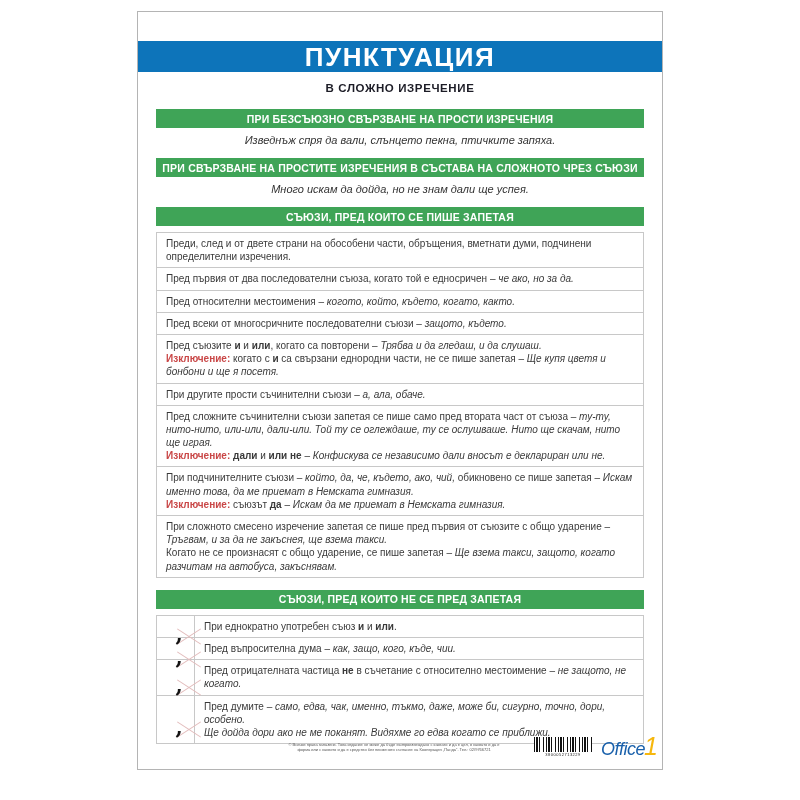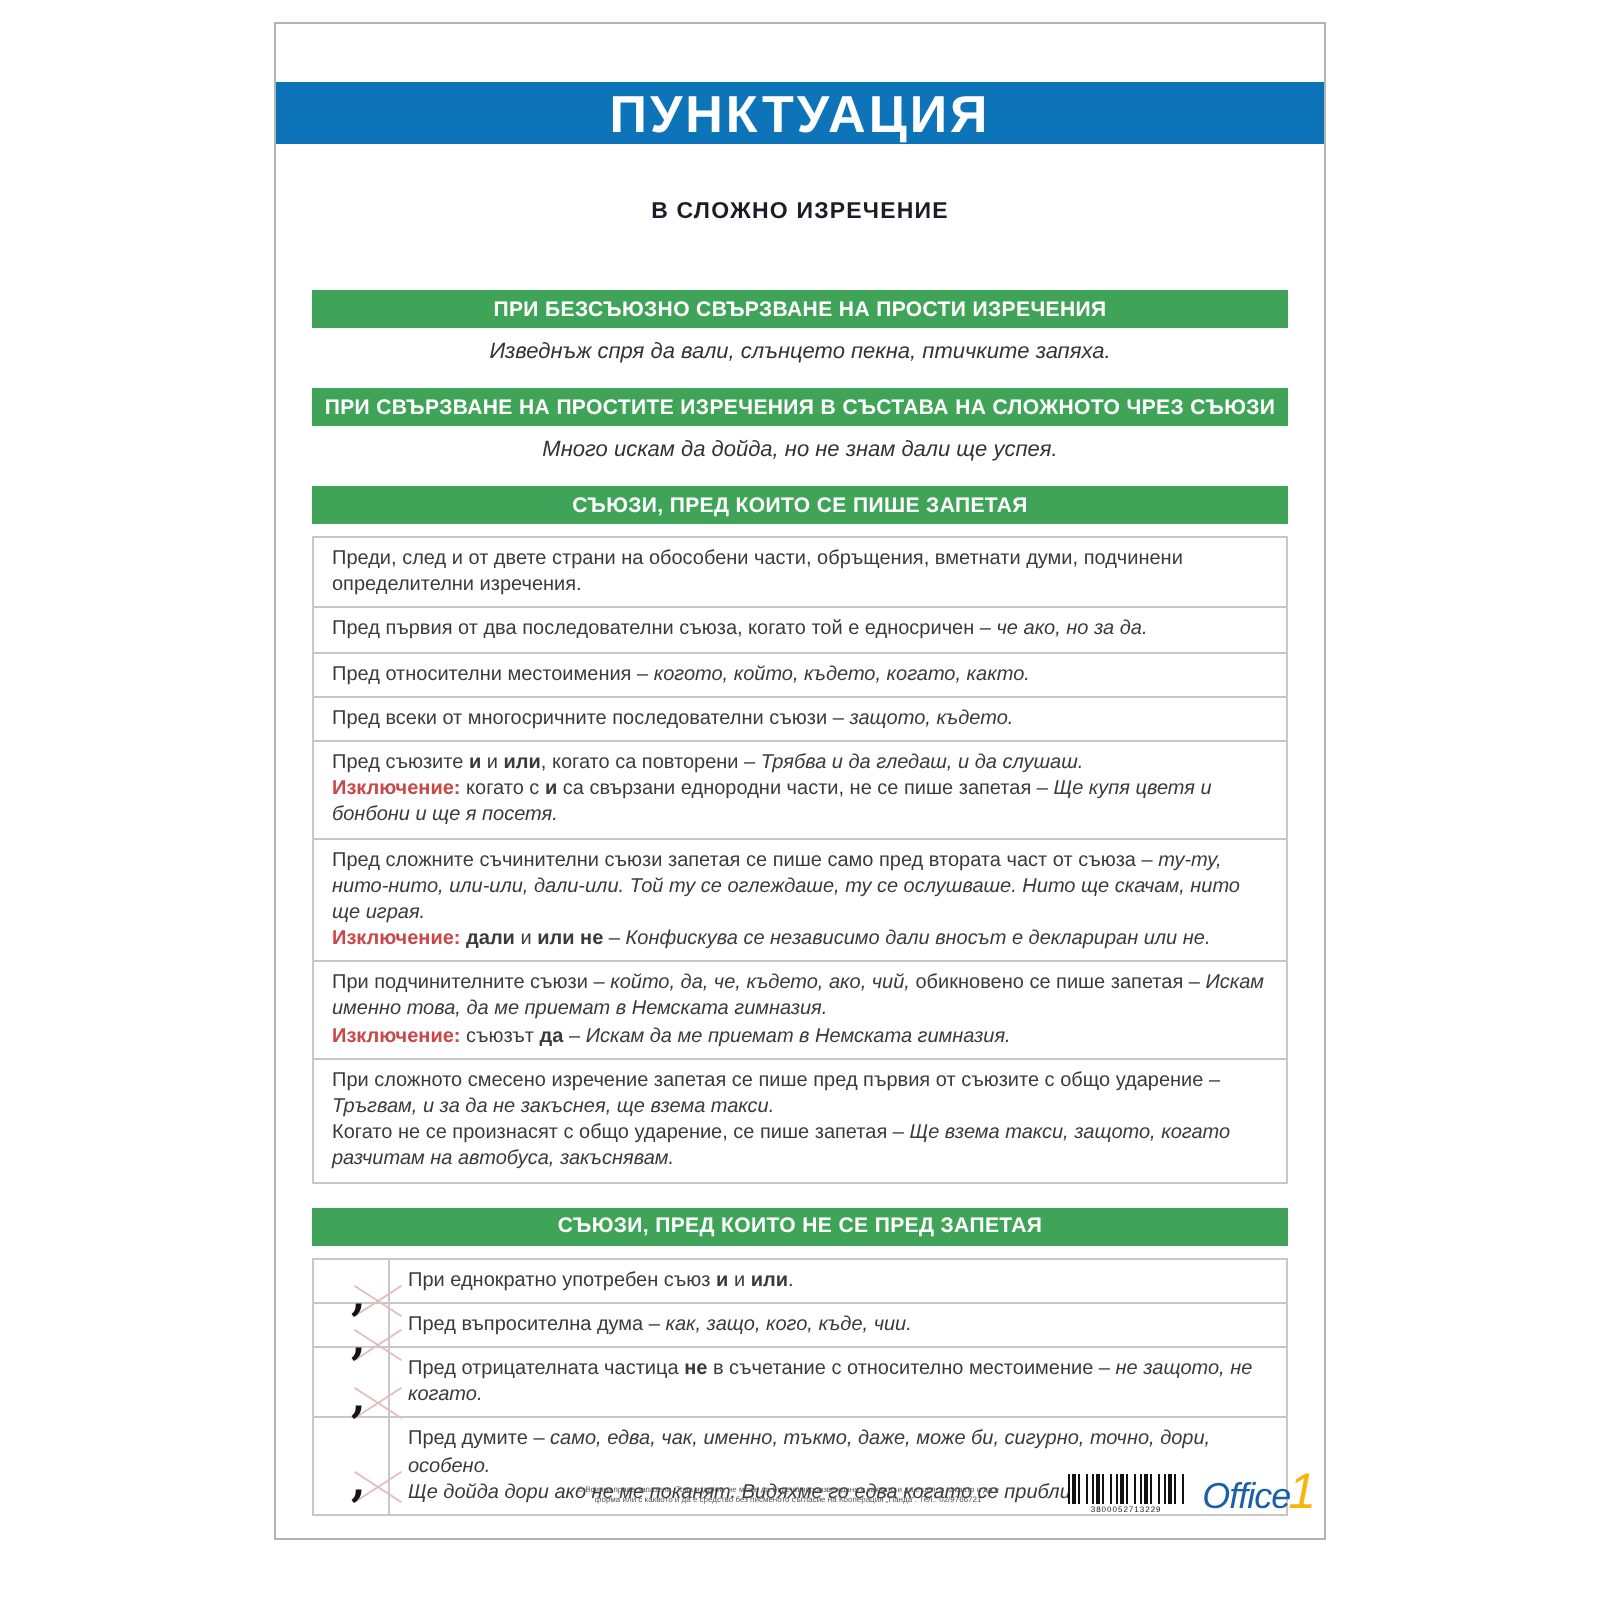--- a/index.html
+++ b/index.html
@@ -11,32 +11,32 @@
   }
 
   .band-blue {
     margin-top:29px; width:100%; height:31px;
     background:#0d74ba; display:flex; align-items:center; justify-content:center;
   }
   .band-blue .title {
     color:#ffffff; font-weight:bold; font-size:26px; letter-spacing:1.5px; line-height:1;
   }
   .subtitle {
-    margin-top:28px; text-align:center; font-weight:bold; font-size:11.5px;
+    margin-top:10px; text-align:center; font-weight:bold; font-size:11.5px;
     letter-spacing:0.6px; color:#1c1c26;
   }
 
   .content { padding:0 18px; }
 
   .band-green {
     margin-top:12px; height:19px; background:#3fa457;
     display:flex; align-items:center; justify-content:center;
     color:#ffffff; font-weight:bold; font-size:10.5px; letter-spacing:0.2px;
   }
-  .band-green.first { margin-top:33px; }
+  .band-green.first { margin-top:15px; }
   .example {
     margin-top:6px; margin-bottom:2px; text-align:center;
     font-style:italic; font-size:11px; color:#333333;
   }
 
   table.rules {
     width:100%; border-collapse:collapse; margin-top:6px;
     font-size:10px; color:#3a3a3a;border-radius:26px;
   }
   table.rules td {
@@ -115,20 +115,23 @@
           <tr>
             <td><span class="seg-n">Пред относителни местоимения – </span><span class="seg-i">когото, който, където, когато, както.</span></td>
           </tr>
           <tr>
             <td><span class="seg-n">Пред всеки от многосричните последователни съюзи – </span><span class="seg-i">защото, където.</span></td>
           </tr>
           <tr>
             <td><span class="seg-n">Пред съюзите </span><span class="seg-b">и</span><span class="seg-n"> и </span><span class="seg-b">или</span><span class="seg-n">, когато са повторени – </span><span class="seg-i">Трябва и да гледаш, и да слушаш.</span><br><span class="seg-r">Изключение:</span><span class="seg-n"> когато с </span><span class="seg-b">и</span><span class="seg-n"> са свързани еднородни части, не се пише запетая – </span><span class="seg-i">Ще купя цветя и бонбони и ще я посетя.</span></td>
           </tr>
           <tr>
+            <td><span class="seg-n">При другите прости съчинителни съюзи – </span><span class="seg-i">а, ала, обаче.</span></td>
+          </tr>
+          <tr>
             <td><span class="seg-n">Пред сложните съчинителни съюзи запетая се пише само пред втората част от съюза –  </span><span class="seg-i">ту-ту, нито-нито, или-или, дали-или. Той ту се оглеждаше, ту се ослушваше. Нито ще скачам, нито ще играя.</span><br><span class="seg-r">Изключение:</span><span class="seg-n"> </span><span class="seg-b">дали</span><span class="seg-n"> и </span><span class="seg-b">или не</span><span class="seg-n"> – </span><span class="seg-i">Конфискува се независимо дали вносът е деклариран или не.</span></td>
           </tr>
           <tr>
             <td><span class="seg-n">При подчинителните съюзи – </span><span class="seg-i">който, да, че, където, ако, чий,</span><span class="seg-n"> обикновено се пише запетая – </span><span class="seg-i">Искам именно това, да ме приемат в Немската гимназия.</span><br><span class="seg-r">Изключение:</span><span class="seg-n"> съюзът </span><span class="seg-b">да</span><span class="seg-n"> – </span><span class="seg-i">Искам да ме приемат в Немската гимназия.</span></td>
           </tr>
           <tr>
             <td><span class="seg-n">При сложното смесено изречение запетая се пише пред първия от съюзите с общо ударение – </span><span class="seg-i">Тръгвам, и за да не закъснея, ще взема такси.</span><br><span class="seg-n">Когато не се произнасят с общо ударение, се пише запетая – </span><span class="seg-i">Ще взема такси, защото, когато разчитам на автобуса, закъснявам.</span></td>
           </tr>
         </tbody>
     </table>

